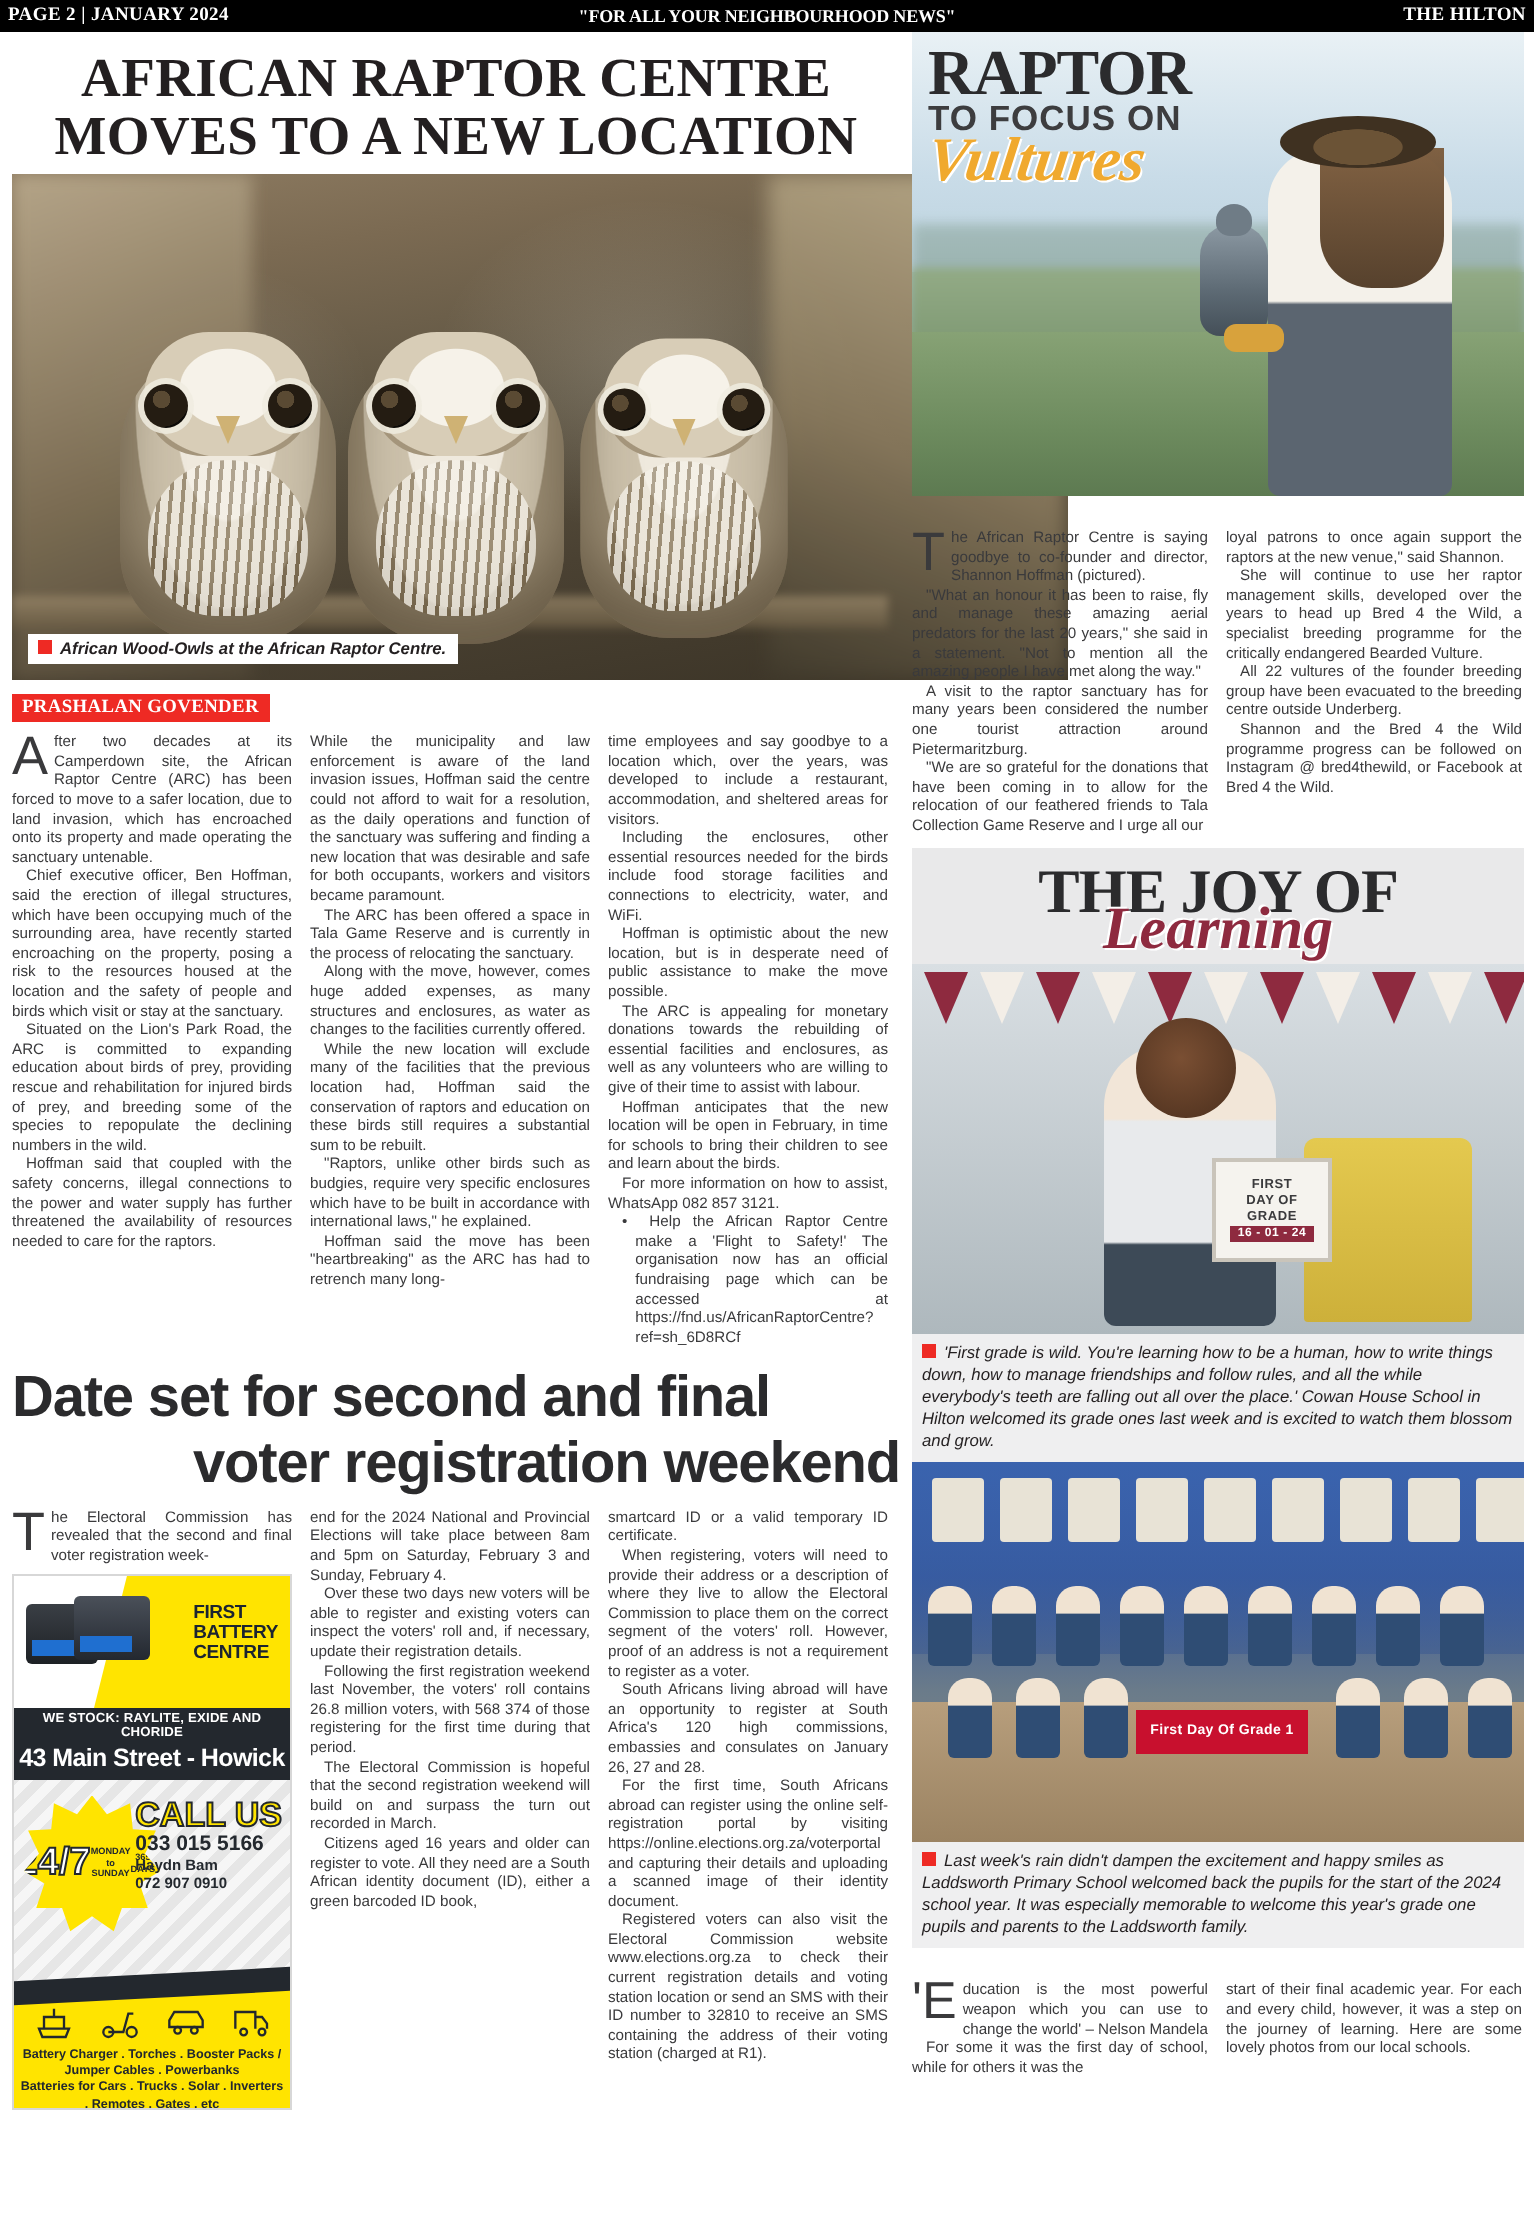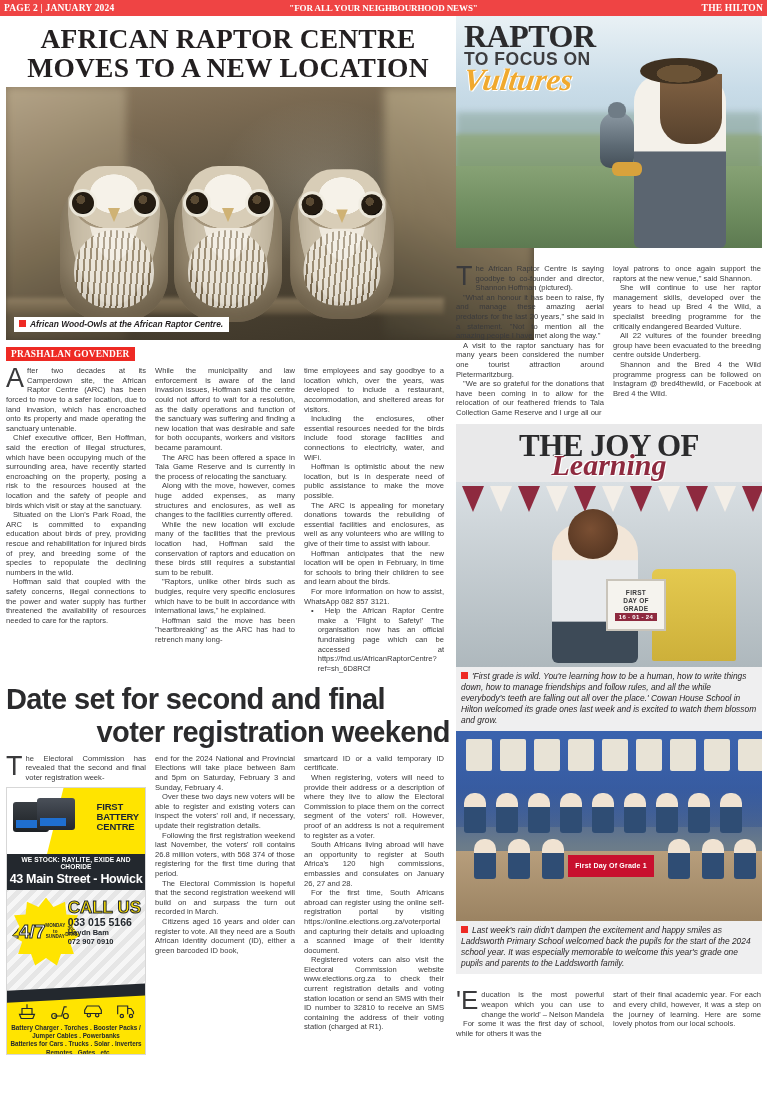--- a/index.html
+++ b/index.html
@@ -8,21 +8,21 @@
     width:767px; height:1113px;
     background:#ffffff;
     font-family:"Liberation Sans", sans-serif;
     color:#231f20;
     overflow:hidden;
     position:relative;
   }
 
   
   .topbar{
-    height:16px; background:#ef4444; color:#fff;
+    height:16px; background:#000000; color:#fff;
     display:flex; align-items:center; position:relative;
     font-family:"Liberation Serif", serif;
     text-decoration:underline;
   }
   .topbar .left{ position:absolute; left:4px; font-size:9.5px; font-weight:bold; letter-spacing:.2px;}
   .topbar .mid{ position:absolute; left:50%; transform:translateX(-50%); font-size:9px; font-weight:bold; letter-spacing:-.1px;}
   .topbar .right{ position:absolute; right:4px; font-size:9.5px; font-weight:bold; letter-spacing:.2px;}
 
   
   .page{ position:relative; width:767px; height:1097px; }
@@ -360,21 +360,21 @@
           <p class="noind drop">After two decades at its Camperdown site, the African Raptor Centre (ARC) has been forced to move to a safer location, due to land invasion, which has encroached onto its property and made operating the sanctuary untenable.</p>
           <p>Chief executive officer, Ben Hoffman, said the erection of illegal structures, which have been occupying much of the surrounding area, have recently started encroaching on the property, posing a risk to the resources housed at the location and the safety of people and birds which visit or stay at the sanctuary.</p>
           <p>Situated on the Lion's Park Road, the ARC is committed to expanding education about birds of prey, providing rescue and rehabilitation for injured birds of prey, and breeding some of the species to repopulate the declining numbers in the wild.</p>
           <p>Hoffman said that coupled with the safety concerns, illegal connections to the power and water supply has further threatened the availability of resources needed to care for the raptors.</p>
         </div>
       </div>
       <div class="col">
         <div class="body">
           <p class="noind">While the municipality and law enforcement is aware of the land invasion issues, Hoffman said the centre could not afford to wait for a resolution, as the daily operations and function of the sanctuary was suffering and finding a new location that was desirable and safe for both occupants, workers and visitors became paramount.</p>
           <p>The ARC has been offered a space in Tala Game Reserve and is currently in the process of relocating the sanctuary.</p>
-          <p>Along with the move, however, comes huge added expenses, as many structures and enclosures, as well as changes to the facilities currently offered.</p>
+          <p>Along with the move, however, comes huge added expenses, as many structures and enclosures, as water as changes to the facilities currently offered.</p>
           <p>While the new location will exclude many of the facilities that the previous location had, Hoffman said the conservation of raptors and education on these birds still requires a substantial sum to be rebuilt.</p>
           <p>"Raptors, unlike other birds such as budgies, require very specific enclosures which have to be built in accordance with international laws," he explained.</p>
           <p>Hoffman said the move has been "heartbreaking" as the ARC has had to retrench many long-</p>
         </div>
       </div>
       <div class="col">
         <div class="body">
           <p class="noind">time employees and say goodbye to a location which, over the years, was developed to include a restaurant, accommodation, and sheltered areas for visitors.</p>
           <p>Including the enclosures, other essential resources needed for the birds include food storage facilities and connections to electricity, water, and WiFi.</p>
           <p>Hoffman is optimistic about the new location, but is in desperate need of public assistance to make the move possible.</p>

